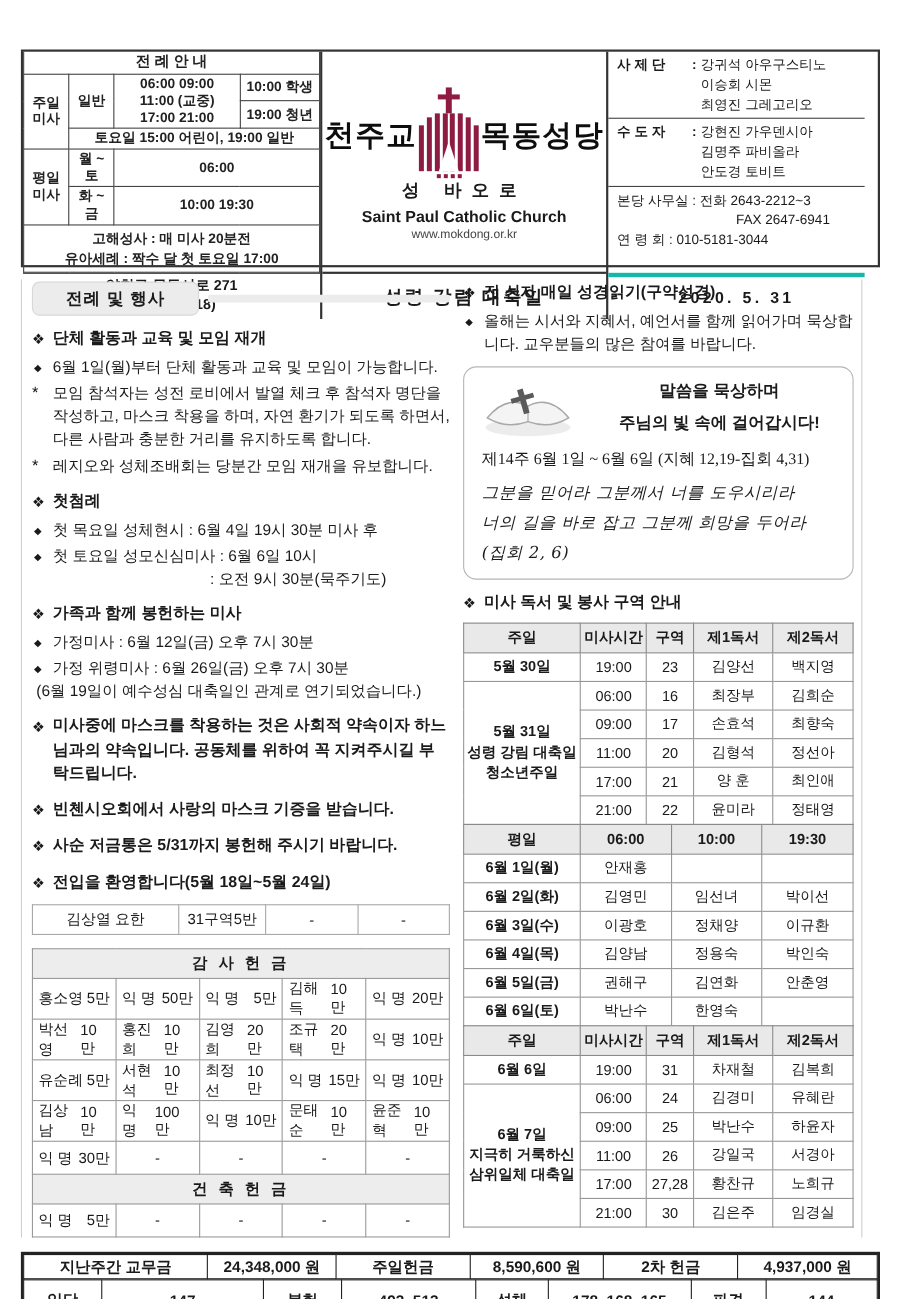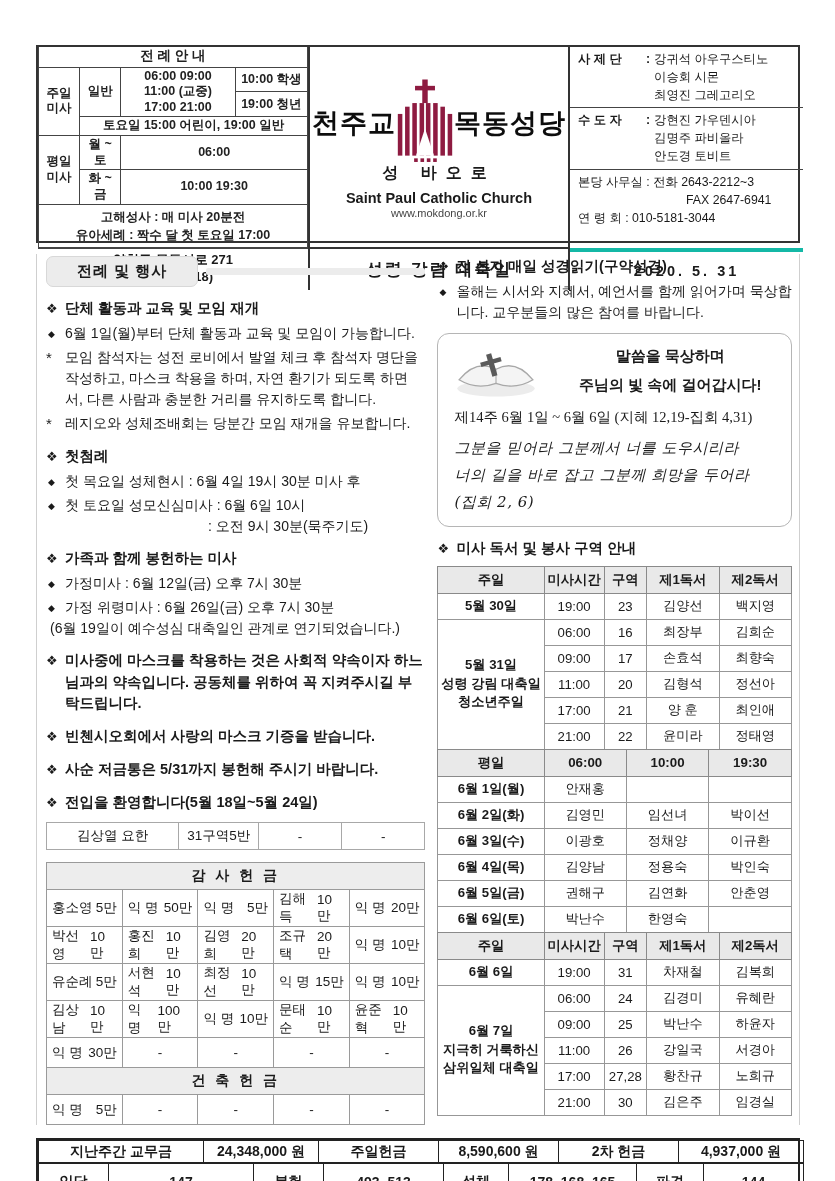--- a/index.html
+++ b/index.html
@@ -1,18 +1,18 @@
 <!DOCTYPE html>
 <html><head>
 <meta charset="utf-8">
 <style>
   * { margin:0; padding:0; box-sizing:border-box; }
   html,body { background:#fff; }
   body { font-family:"Liberation Sans","DejaVu Sans",sans-serif; color:#1a1a1a; }
-  .page { position:relative; width:835px; height:1181px; background:#fff; padding:45px 35px 0 36px; overflow:hidden; }
+  .page { position:relative; width:835px; height:1181px; background:#fff; padding:45px 35px 0 19px; overflow:hidden; }
 
   
   .header { display:grid; grid-template-columns:270px 260px 235px; height:198px; border:2px solid #333; }
   .h-left { display:flex; flex-direction:column; }
   .sched { border-collapse:collapse; width:100%; flex:1; }
   .sched td { border:1px solid #444; text-align:center; font-size:12.5px; line-height:1.25; padding:1px 2px; font-weight:600; color:#222; }
   .sched .st-title { font-size:13.5px; font-weight:700; height:20px; border-top:none; }
   .sched .times { text-align:center; font-weight:600; }
   .st-conf { text-align:left; padding:3px 8px !important; height:36px; line-height:1.45 !important; }
   .pre { white-space:pre-line; }

